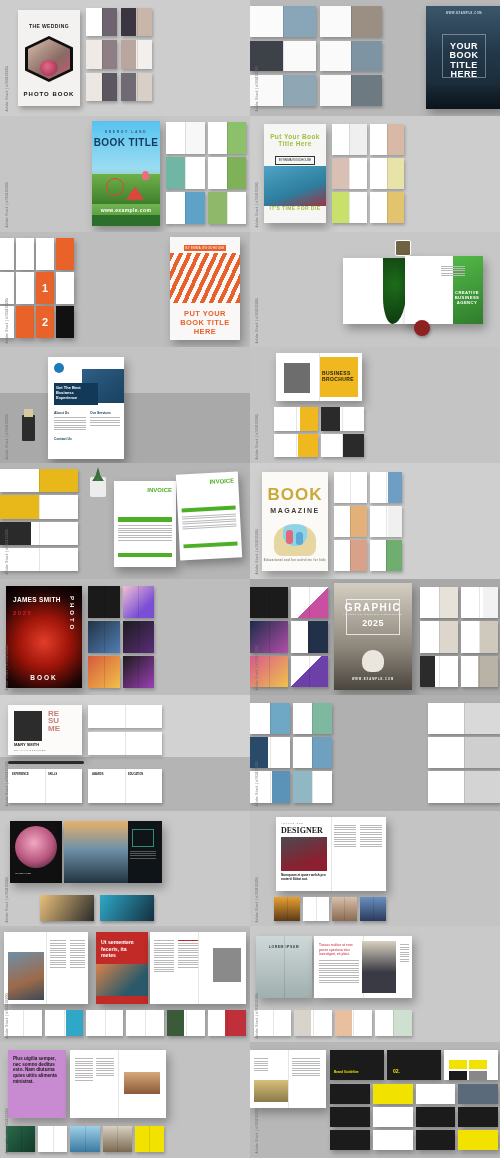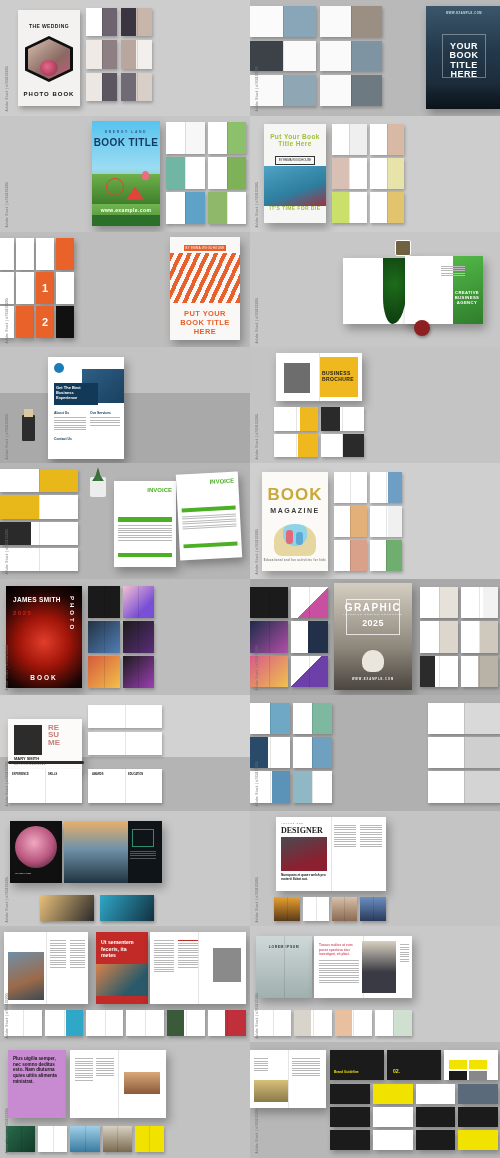--- a/index.html
+++ b/index.html
@@ -367,21 +367,21 @@
     </div>
     <div class="wm">
         <span>Adobe Stock | #765893205</span>
       </div>
   </div>
 
   <div class="cell" style="background:#c9c9c9">
     <div class="scene">
       <div class="bgsplit" style="top:0;height:62px;background:#d2d2d2"></div>
       <div class="bgsplit" style="top:62px;bottom:0;background:#b4b4b4"></div>
-      <div class="sheet shadow-soft" style="left:8px;top:24px;width:74px;height:50px;background:#fcfbfa">
+      <div class="sheet shadow-soft" style="left:8px;top:10px;width:74px;height:50px;background:#fcfbfa">
         <div class="img" style="left:6px;top:6px;width:28px;height:30px;background:#2c2c2c"></div>
         <div style="position:absolute;left:40px;top:5px;font-size:8px;color:#c77f77;font-weight:bold;line-height:.95;writing-mode:horizontal-tb;width:14px;word-break:break-all">RESUME</div>
         <div style="position:absolute;left:6px;bottom:8px;font-size:4px;font-weight:bold;color:#1b1b1b">MARY SMITH</div>
         <div style="position:absolute;left:6px;bottom:3px;font-size:2.4px;color:#777;letter-spacing:.5px">GRAPHIC DESIGNER</div>
       </div>
       <div style="position:absolute;left:88px;top:10px;width:74px;height:50px;display:grid;grid-template-rows:1fr 1fr;gap:4px">
         <div class="spread" style="position:relative;background:#fff"></div>
         <div class="spread" style="position:relative;background:#fff"></div>
       </div>
       <div style="position:absolute;left:8px;top:74px;width:74px;height:34px;" class="spread"></div>

